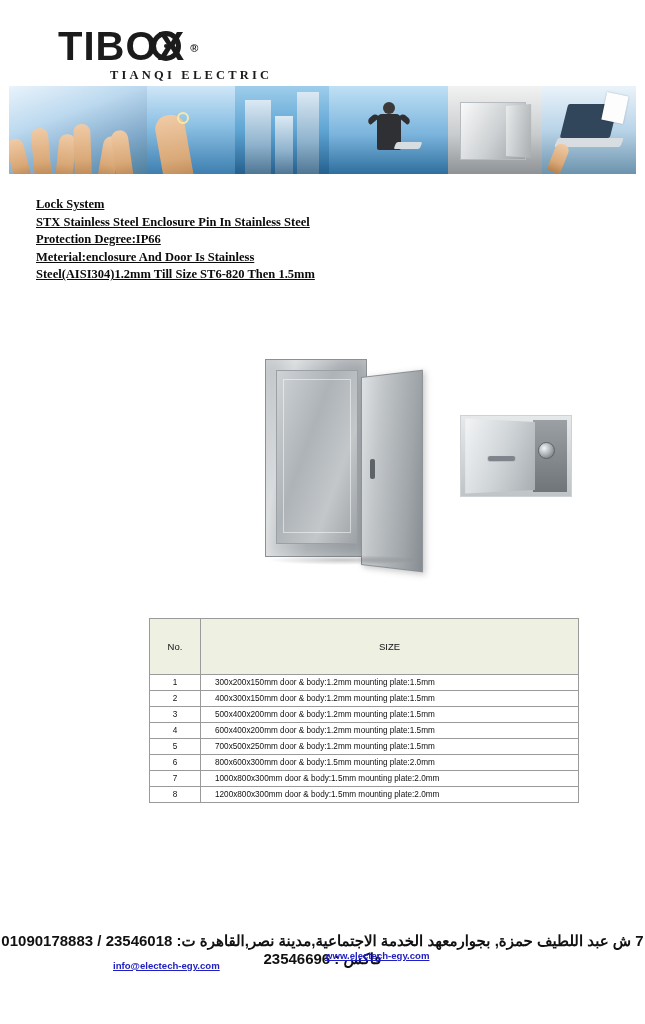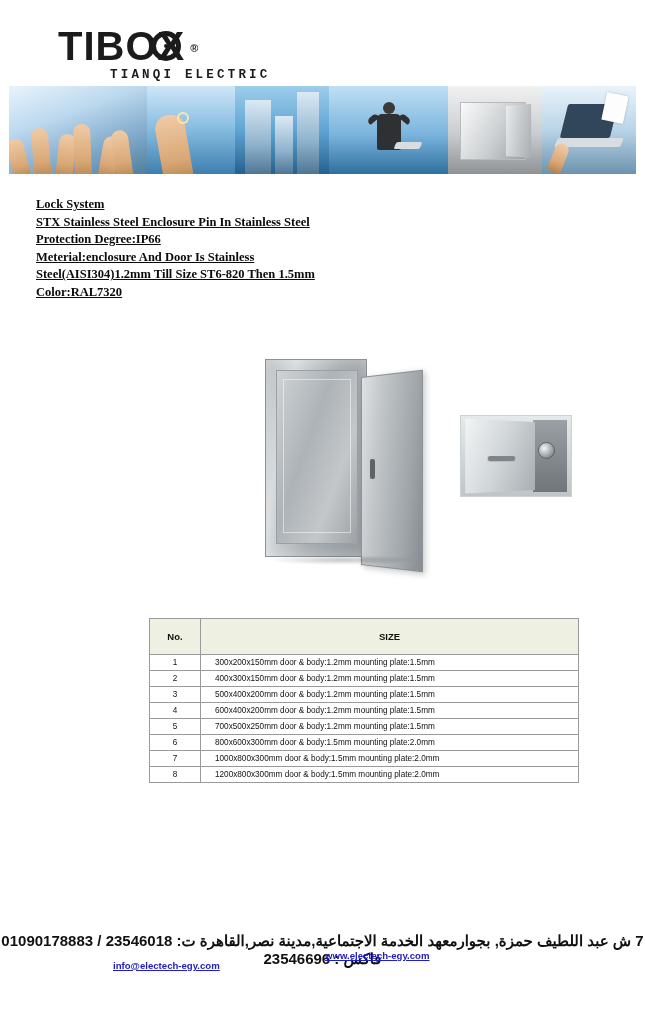--- a/index.html
+++ b/index.html
@@ -54,21 +54,21 @@
     border-radius: 50%;
   }
   .logo-reg {
     position: absolute;
     right: -14px;
     top: 2px;
     font-size: 11px;
     font-weight: bold;
   }
   .logo-sub {
-    font-family: Liberation Mono, monospace;
+    font-family: Liberation Serif, serif;
     font-weight: bold;
     font-size: 12.5px;
     letter-spacing: 3.2px;
     color: #1b1b1b;
     margin-top: 2px;
     margin-left: 52px;
   }
 
   
   .banner {
@@ -250,24 +250,24 @@
     font-family: "Liberation Sans", sans-serif;
     font-size: 8.2px;
     color: #111;
   }
   .size-table td, .size-table th {
     border: 1px solid #9a9a9a;
     padding: 3px 4px;
   }
   .size-table thead th {
     background: #eef0e2;
-    font-weight: bold;
+    font-weight: normal;
     font-size: 9.5px;
     text-align: center;
-    padding: 12px 4px;
+    padding: 22px 4px;
   }
   .size-table .col-no { width: 42px; text-align: center; }
   .size-table .subhead td {
     background: #eef0e2;
     font-weight: bold;
     text-align: center;
     font-size: 8.4px;
     padding: 5px 4px;
   }
   .size-table tbody td.num { text-align: center; }
@@ -357,21 +357,20 @@
   </div>
 
 </div>
 
 <div class="headline">
   <span class="line">Lock System</span>
   <span class="line">STX Stainless Steel Enclosure Pin In Stainless Steel</span>
   <span class="line">Protection Degree:IP66</span>
   <span class="line">Meterial:enclosure And Door Is Stainless</span>
   <span class="line">Steel(AISI304)1.2mm Till Size ST6-820 Then 1.5mm</span>
-  <span class="line">Color:RAL7320</span>
 </div>
 
 <div class="photo-main">
   <div class="cab-body">
     <div class="cab-inner"></div>
   </div>
   <div class="cab-door"></div>
   <div class="cab-handle"></div>
   <div class="cab-shadow"></div>
 </div>

